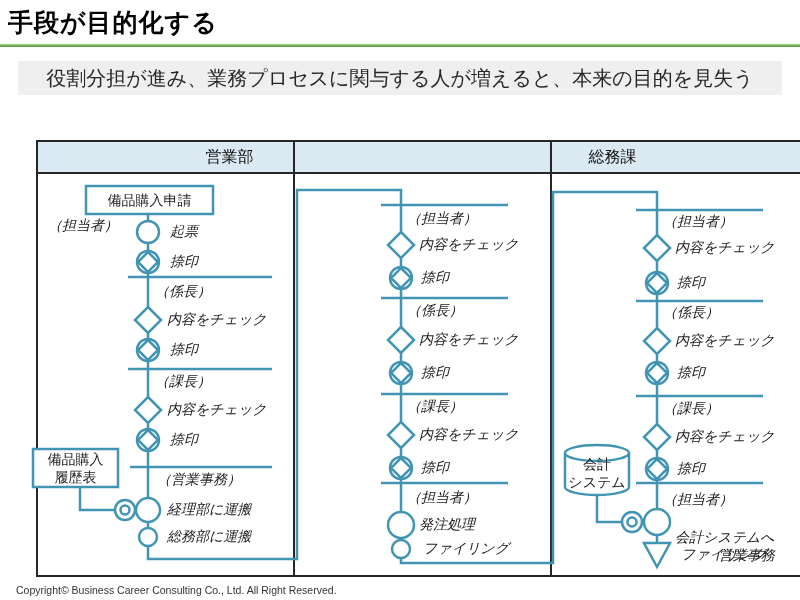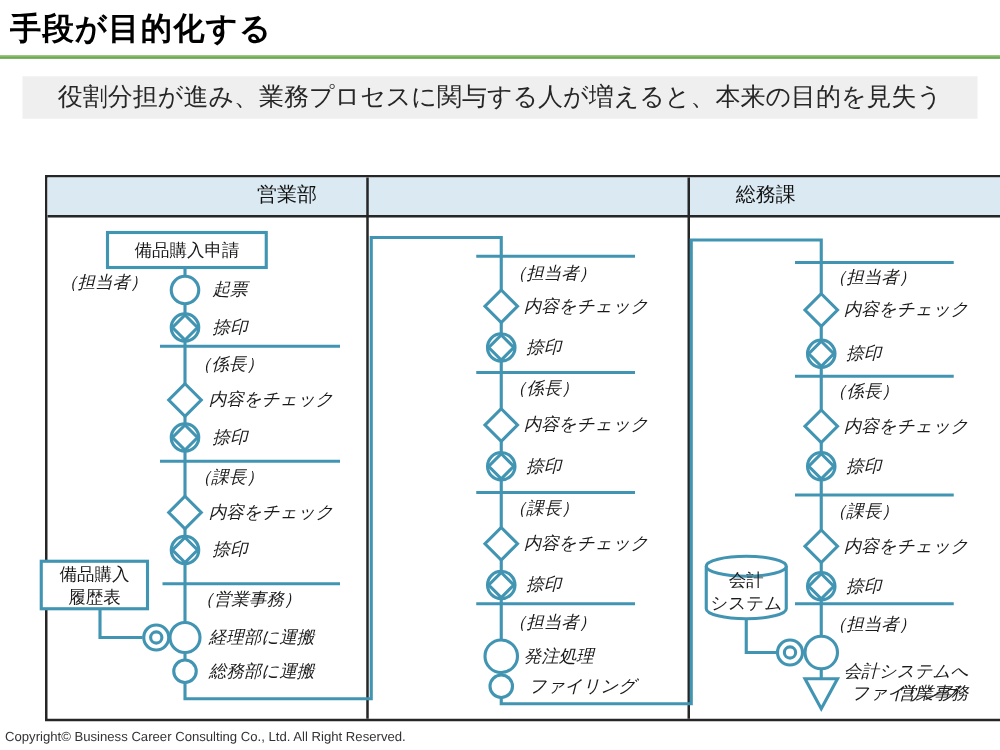--- a/index.html
+++ b/index.html
@@ -20,21 +20,21 @@
   .v1{left:255px;} .v2{left:512px;}
   .flow-svg{position:absolute;left:0;top:0;width:800px;height:600px;z-index:2;pointer-events:none;}
   .ln{fill:none;stroke:var(--flow-teal,#4295b2);stroke-width:2.5;}
   .sh{fill:#fff;stroke:var(--flow-teal,#4295b2);stroke-width:2.5;}
   .lbl{position:absolute;font-size:14px;white-space:nowrap;line-height:1.25;transform:translateY(-50%);z-index:3;font-style:italic;}
   .ra{text-align:right;}
   .two-line{text-align:right;margin-top:24px;}
   .box-label{position:absolute;display:flex;flex-direction:column;align-items:center;justify-content:center;
              font-size:14px;line-height:1.3;text-align:center;z-index:3;}
   .db-label{font-size:14px;}
-  .copyright{position:absolute;left:4px;top:584px;font-size:10.5px;color:#333;}
+  .copyright{position:absolute;left:16px;top:584px;font-size:10.5px;color:#333;}
 </style>
 </head>
 <body>
 
 <div class="slide">
 
   <div class="title">手段が目的化する</div>
   <div class="title-rule"></div>
   <div class="message">役割分担が進み、業務プロセスに関与する人が増えると、本来の目的を見失う</div>
 

